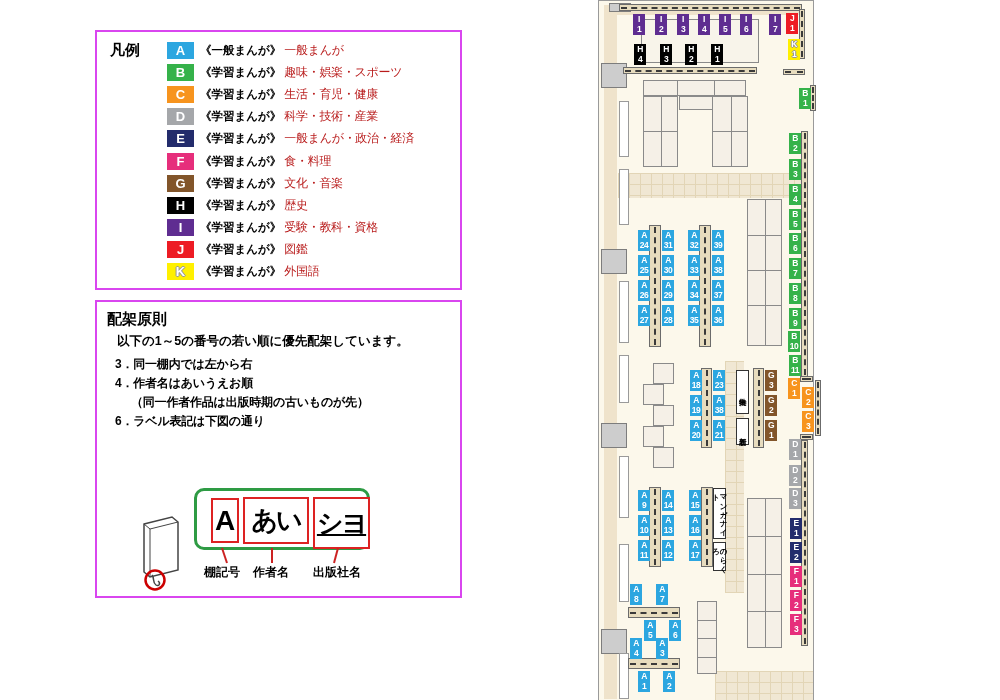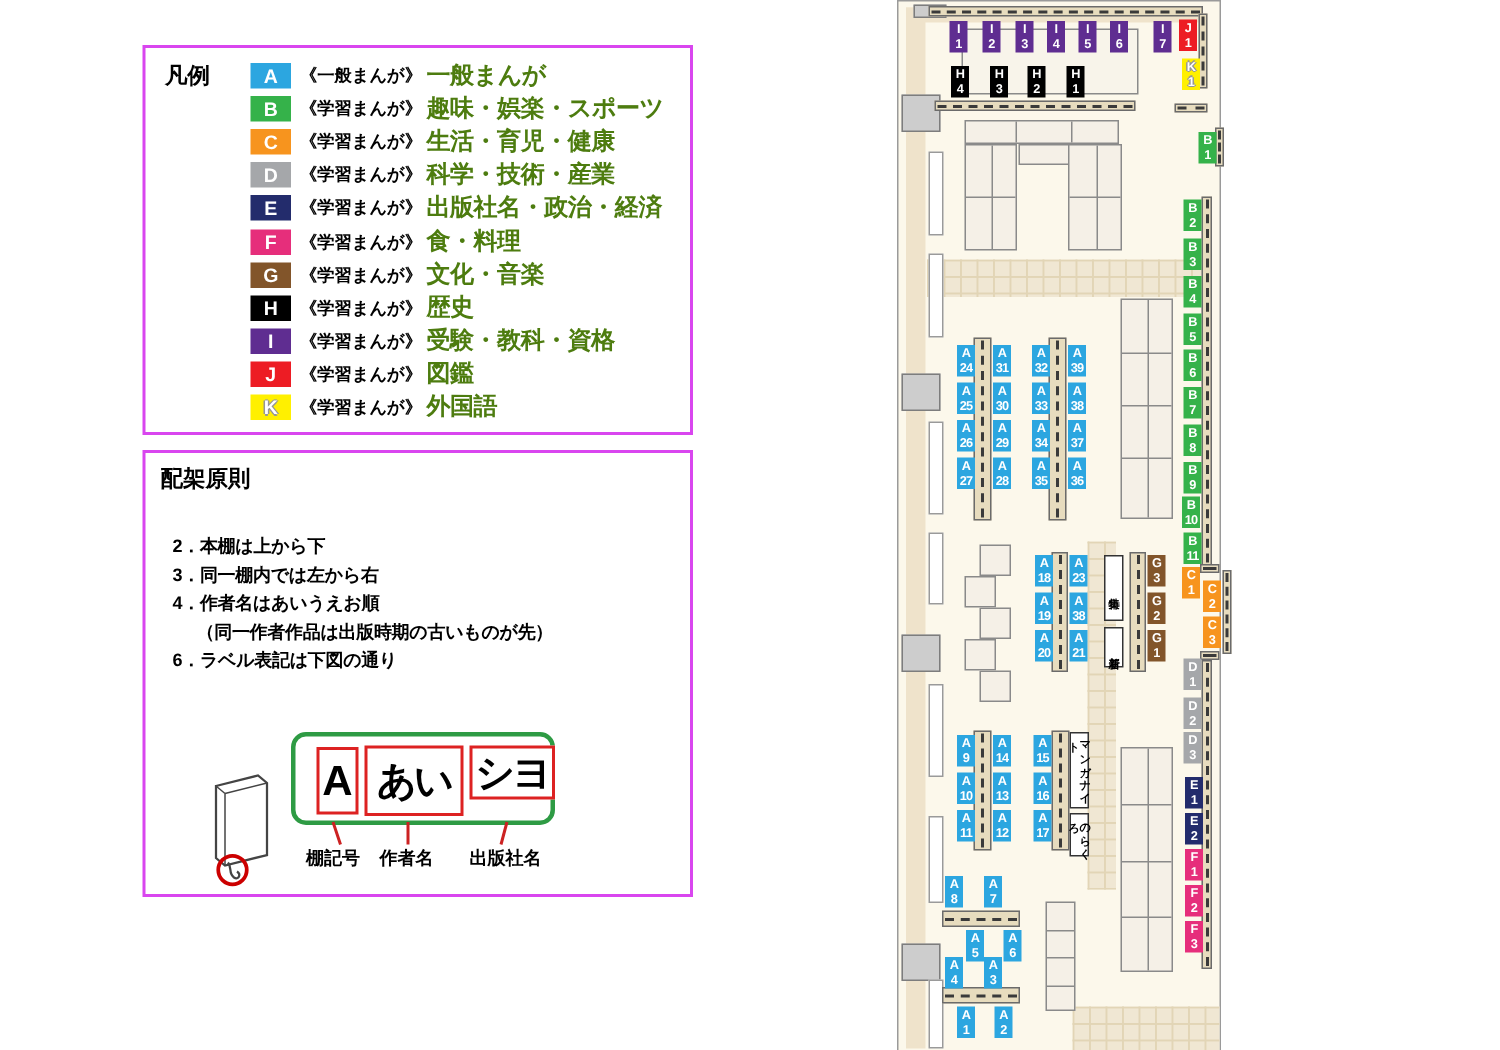--- a/index.html
+++ b/index.html
@@ -7,21 +7,21 @@
         font-family:"Liberation Sans","DejaVu Sans",sans-serif;}
   .panel{position:absolute;background:#fff;border:2px solid #d946ef;box-sizing:border-box;}
   
   .ltitle{position:absolute;left:13px;top:9px;font-size:15px;font-weight:bold;color:#000;}
   #legend-rows{position:absolute;left:70px;top:7px;}
   .lrow{display:flex;align-items:center;height:22.2px;}
   .lchip{width:27px;height:17px;display:flex;align-items:center;justify-content:center;
          color:#fff;font-weight:bold;font-size:13px;margin-right:6px;flex:0 0 27px;}
   .lchip.light{color:#fff;text-shadow:0 0 1px #888,1px 0 #999,-1px 0 #999,0 1px #999,0 -1px #999;}
   .lseries{font-size:11.5px;font-weight:bold;color:#000;margin-right:3px;white-space:nowrap;}
-  .lcat{font-size:16px;font-weight:bold;color:#4d7c0f;white-space:nowrap;letter-spacing:-0.3px;}
+  .lcat{font-size:12px;font-weight:normal;color:#b91c1c;white-space:nowrap;letter-spacing:-0.3px;}
   
   .ptitle{position:absolute;left:10px;top:8px;font-size:15px;font-weight:bold;color:#000;}
   .pintro{position:absolute;left:20px;top:31px;font-size:12.5px;font-weight:bold;color:#000;white-space:nowrap;}
   #p-list{position:absolute;left:18px;top:53px;}
   .pitem{font-size:12px;font-weight:bold;color:#000;line-height:19px;white-space:nowrap;letter-spacing:-0.2px;}
   .pitem.indent{padding-left:16px;}
   
   .greenbox{position:absolute;left:97px;top:186px;width:176px;height:62px;background:#fff;
             border:3px solid #2E9B44;border-radius:10px;box-sizing:border-box;}
   .redbox{position:absolute;border:2px solid #DD2222;background:#fff;display:flex;align-items:center;
@@ -78,21 +78,21 @@
           <span class="lcat">生活・育児・健康</span>
         </div>
         <div class="lrow">
           <span class="lchip" style="background: rgb(165, 167, 170);">D</span>
           <span class="lseries">《学習まんが》</span>
           <span class="lcat">科学・技術・産業</span>
         </div>
         <div class="lrow">
           <span class="lchip" style="background: rgb(35, 44, 108);">E</span>
           <span class="lseries">《学習まんが》</span>
-          <span class="lcat">出版社名・政治・経済</span>
+          <span class="lcat">一般まんが・政治・経済</span>
         </div>
         <div class="lrow">
           <span class="lchip" style="background: rgb(230, 46, 123);">F</span>
           <span class="lseries">《学習まんが》</span>
           <span class="lcat">食・料理</span>
         </div>
         <div class="lrow">
           <span class="lchip" style="background: rgb(130, 85, 42);">G</span>
           <span class="lseries">《学習まんが》</span>
           <span class="lcat">文化・音楽</span>
@@ -115,41 +115,41 @@
         <div class="lrow">
           <span class="lchip light" style="background: rgb(255, 240, 0);">K</span>
           <span class="lseries">《学習まんが》</span>
           <span class="lcat">外国語</span>
         </div>
       </div>
 </div>
 
 <div class="panel" style="left:95px;top:300px;width:367px;height:298px;">
   <div class="ptitle">配架原則</div>
+  <div class="pintro">以下の1～5の番号の若い順に優先配架しています。</div>
   <div id="p-list">
-        <div class="pitem">2．本棚は上から下</div>
         <div class="pitem">3．同一棚内では左から右</div>
         <div class="pitem">4．作者名はあいうえお順</div>
         <div class="pitem indent">（同一作者作品は出版時期の古いものが先）</div>
         <div class="pitem">6．ラベル表記は下図の通り</div>
       </div>
 
   <svg width="62" height="80" style="position:absolute;left:33px;top:210px;">
     <polygon points="14,12 42,5 48,10 48,58 20,65 14,60" fill="#fff" stroke="#444" stroke-width="1.5"></polygon>
     <line x1="20" y1="65" x2="20" y2="17" stroke="#444" stroke-width="1"></line>
     <line x1="14" y1="12" x2="20" y2="17" stroke="#444" stroke-width="1"></line>
     <line x1="48" y1="10" x2="20" y2="17" stroke="#444" stroke-width="1"></line>
     <path d="M22 63 C25 67 22 70 26 73 C29 75 31 71 28 69" fill="none" stroke="#444" stroke-width="1.5"></path>
     <circle cx="25" cy="68" r="9.5" fill="none" stroke="#CC0000" stroke-width="2.5"></circle>
   </svg>
 
   <div class="greenbox">
     <div class="redbox" style="left:14px;top:7px;width:28px;height:45px;font-size:28px;">A</div>
     <div class="redbox" style="left:46px;top:6px;width:66px;height:47px;font-size:26px;letter-spacing:-2px;">あい</div>
-    <div class="redbox" style="left:116px;top:6px;width:57px;height:36px;font-size:26px;letter-spacing:-2px;">シヨ</div>
+    <div class="redbox" style="left:116px;top:6px;width:57px;height:52px;font-size:26px;letter-spacing:-2px;text-decoration:underline;">シヨ</div>
   </div>
   <svg width="367" height="40" style="position:absolute;left:0;top:244px;">
     <line x1="125" y1="2" x2="130" y2="17" stroke="#CC2222" stroke-width="2"></line>
     <line x1="175" y1="2" x2="175" y2="17" stroke="#CC2222" stroke-width="2"></line>
     <line x1="241" y1="2" x2="237" y2="17" stroke="#CC2222" stroke-width="2"></line>
   </svg>
   <div class="dlabel" style="left:107px;top:262px;">棚記号</div>
   <div class="dlabel" style="left:156px;top:262px;">作者名</div>
   <div class="dlabel" style="left:216px;top:262px;">出版社名</div>
 </div>

